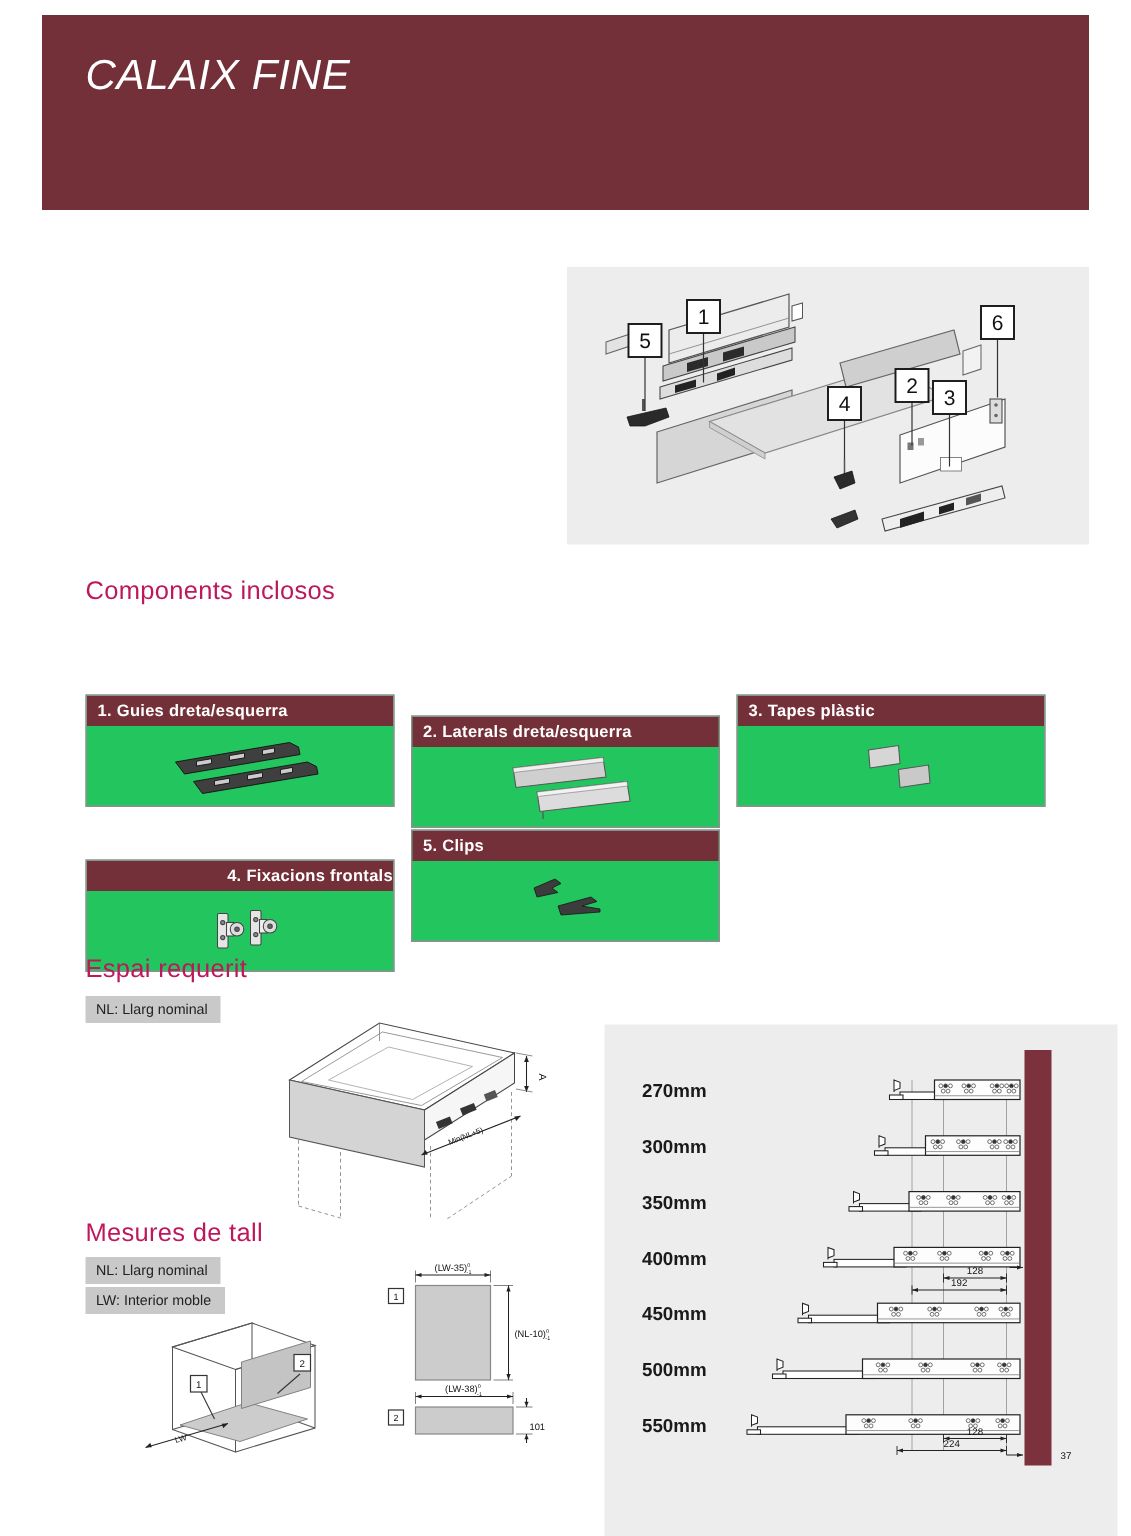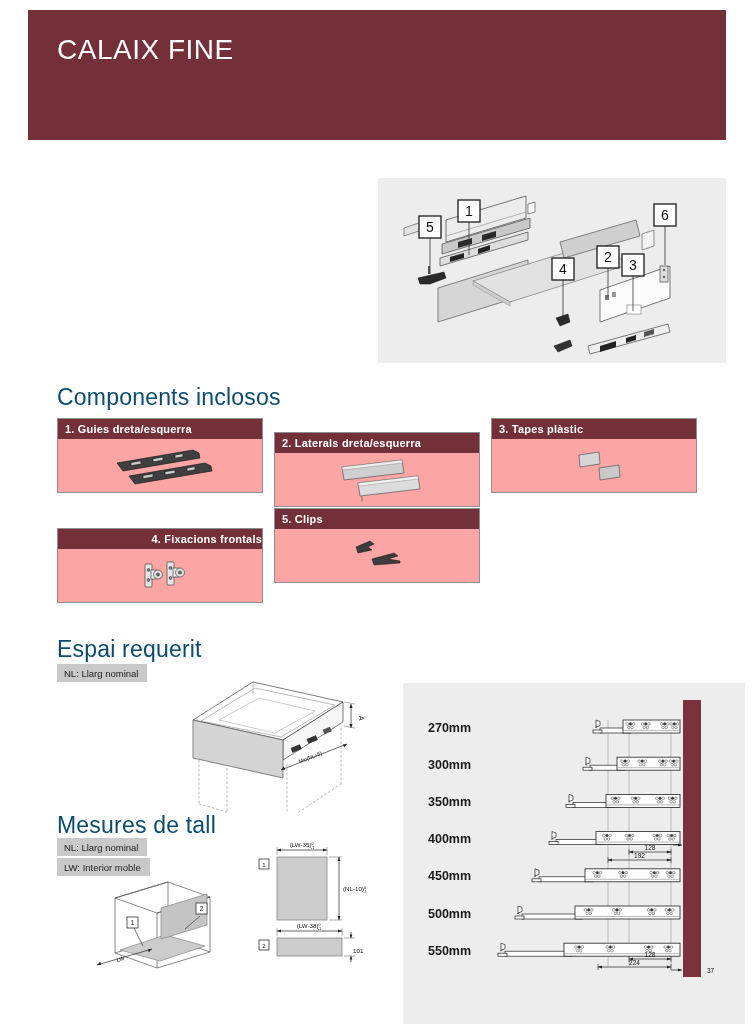--- a/index.html
+++ b/index.html
@@ -1,25 +1,25 @@
 <!DOCTYPE html>
 <html style="--brand: #743039;"><head>
 <meta charset="utf-8">
 <style>
   html,body{margin:0;padding:0;background:#fff;}
   #page{position:relative;width:754px;height:1024px;background:#fff;
         font-family:"Liberation Sans",sans-serif;overflow:hidden;}
   .abs{position:absolute;}
-  #header{left:28px;top:10px;width:698px;height:130px;background:var(--brand,#743039);}
+  #header{left:28px;top:10px;width:698px;height:130px;background:var(--brand,#743039);font-style:italic;}
   #page-title{left:29px;top:24px;color:#fff;font-size:28px;font-weight:400;letter-spacing:.5px;}
-  .section-heading{font-size:23px;color:#0c4a6e;font-weight:400;letter-spacing:.2px;}
+  .section-heading{font-size:17px;color:#be185d;font-weight:400;letter-spacing:.2px;}
   .panel{background:#ededed;}
   .legend{display:inline-block;background:#c9c9c9;color:#222;font-size:9.5px;font-weight:normal;
           padding:4px 9px 3px 7px;line-height:11px;white-space:nowrap;}
-  .comp-box{position:absolute;width:206px;height:75px;border:1px solid #8f8f8f;background:#fca5a5;box-sizing:border-box;}
+  .comp-box{position:absolute;width:206px;height:75px;border:1px solid #8f8f8f;background:#22c55e;box-sizing:border-box;margin-top:45px;}
   .comp-bar{height:20px;background:var(--brand,#743039);color:#fff;font-size:11px;font-weight:600;
             line-height:20px;padding-left:7px;letter-spacing:.2px;}
   .comp-body{height:54px;display:flex;align-items:center;justify-content:center;}
   svg text{font-family:"Liberation Sans",sans-serif;}
 </style>
 </head>
 <body>
 
 <div id="page">
 

